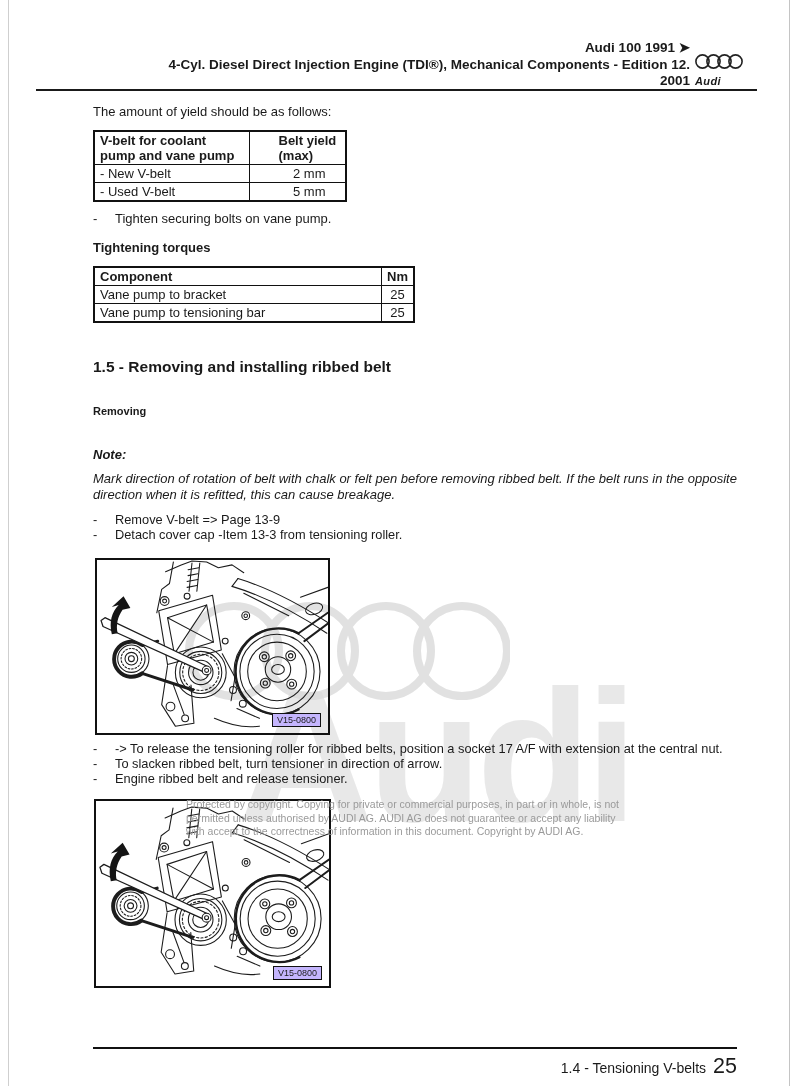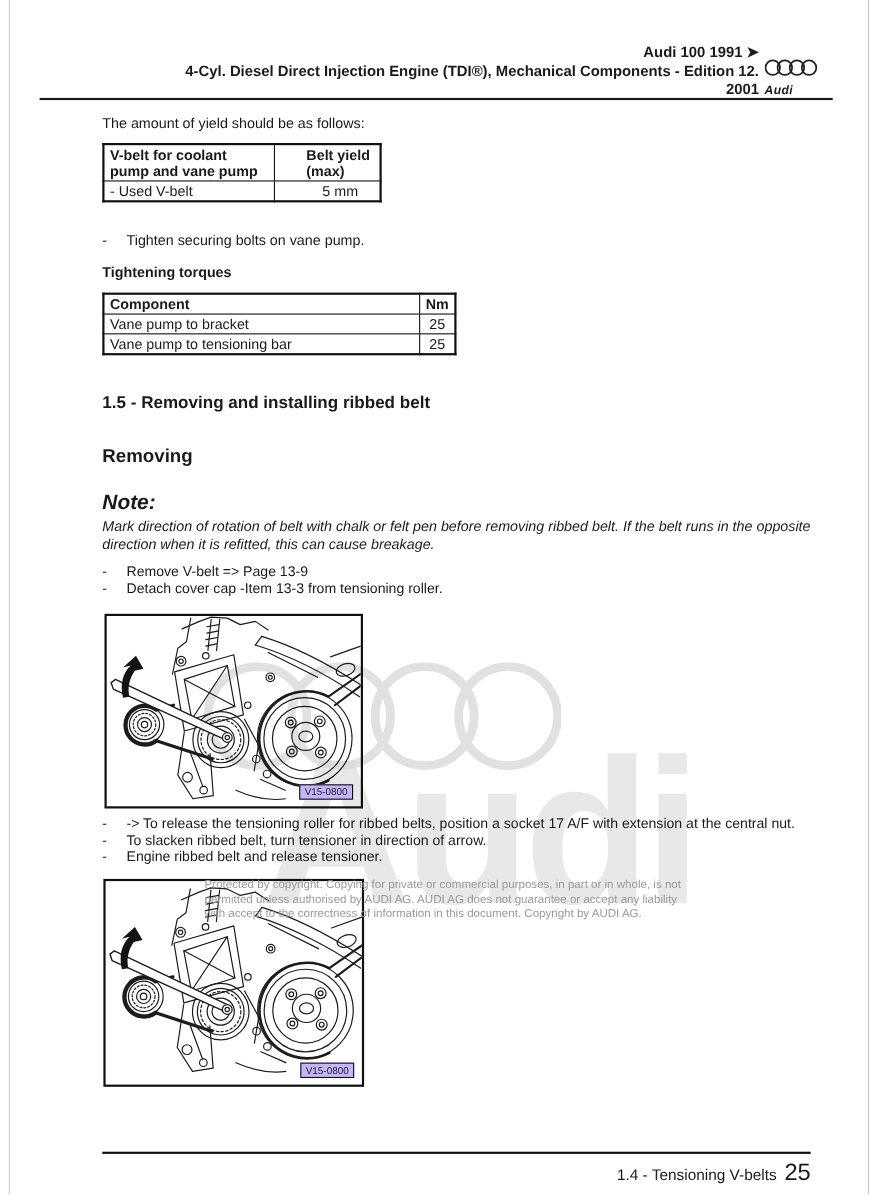--- a/index.html
+++ b/index.html
@@ -40,22 +40,22 @@
   .t2 { top:266px; left:93px; width:322px; }
   .t2 .c2 { width:18px; }
 
   .bullet-row { display:flex; white-space:nowrap; }
   .bullet-row .dash { width:22px; flex:0 0 22px; }
   .b1 { top:211px; left:93px; font-size:13px; }
 
   .torque-head { top:240px; left:93px; font-size:13px; font-weight:bold; }
 
   .sec-title { top:358px; left:93px; font-size:15.5px; font-weight:bold; }
-  .removing  { top:405px; left:93px; font-size:17px; font-weight:bold; }
-  .note-lab  { top:447px; left:93px; font-size:19px; font-weight:bold; font-style:italic; }
+  .removing  { top:405px; left:93px; font-size:11px; font-weight:bold; }
+  .note-lab  { top:447px; left:93px; font-size:13px; font-weight:bold; font-style:italic; }
   .note-par  { top:471px; left:93px; font-size:13px; font-style:italic; line-height:15.5px; white-space:nowrap; }
 
   .steps { font-size:12.8px; line-height:15px; }
   .steps-before { top:512px; left:93px; }
   .steps-after  { top:742px; left:93px; line-height:14.9px; }
 
   .figure { border:2px solid #111; background:transparent; }
   .fig1 { top:558px; left:95px; width:235px; height:177px; }
   .fig2 { top:799px; left:94px; width:237px; height:189px; }
   .figure svg.art { width:100%; height:100%; display:block; }
@@ -181,20 +181,24 @@
     <colgroup>
         <col>
         <col class="c2">
       </colgroup>
     <tbody>
         <tr>
       <th>V-belt for coolant pump and vane pump</th>
       <th class="c2">Belt yield (max)</th>
     </tr>
     <tr>
+      <td>- New V-belt</td>
+      <td class="c2">2 mm</td>
+    </tr>
+    <tr>
       <td>- Used V-belt</td>
       <td class="c2">5 mm</td>
     </tr>
   </tbody>
     </table>
 
   <div class="layer b1 bullet-row">
     <span class="dash">-</span>
     <span>Tighten securing bolts on vane pump.</span>
   </div>

